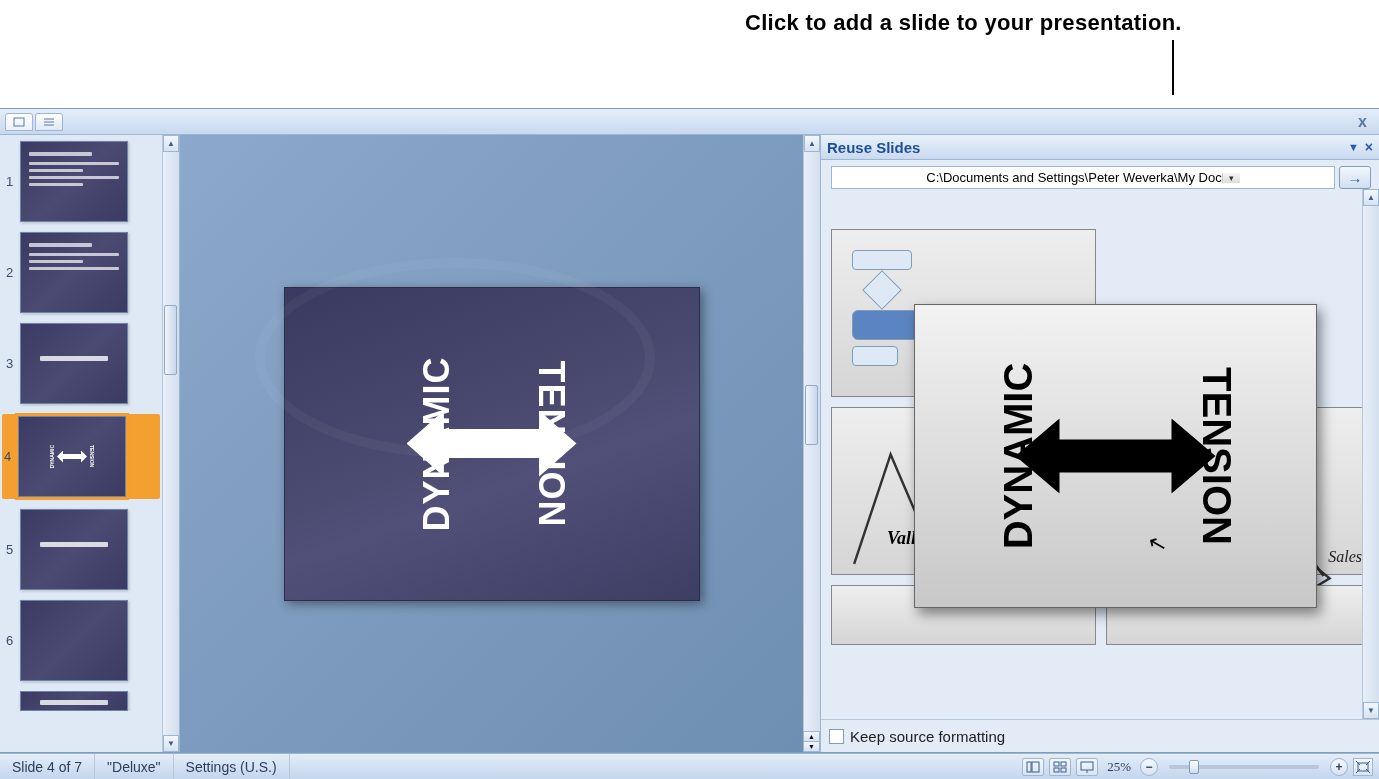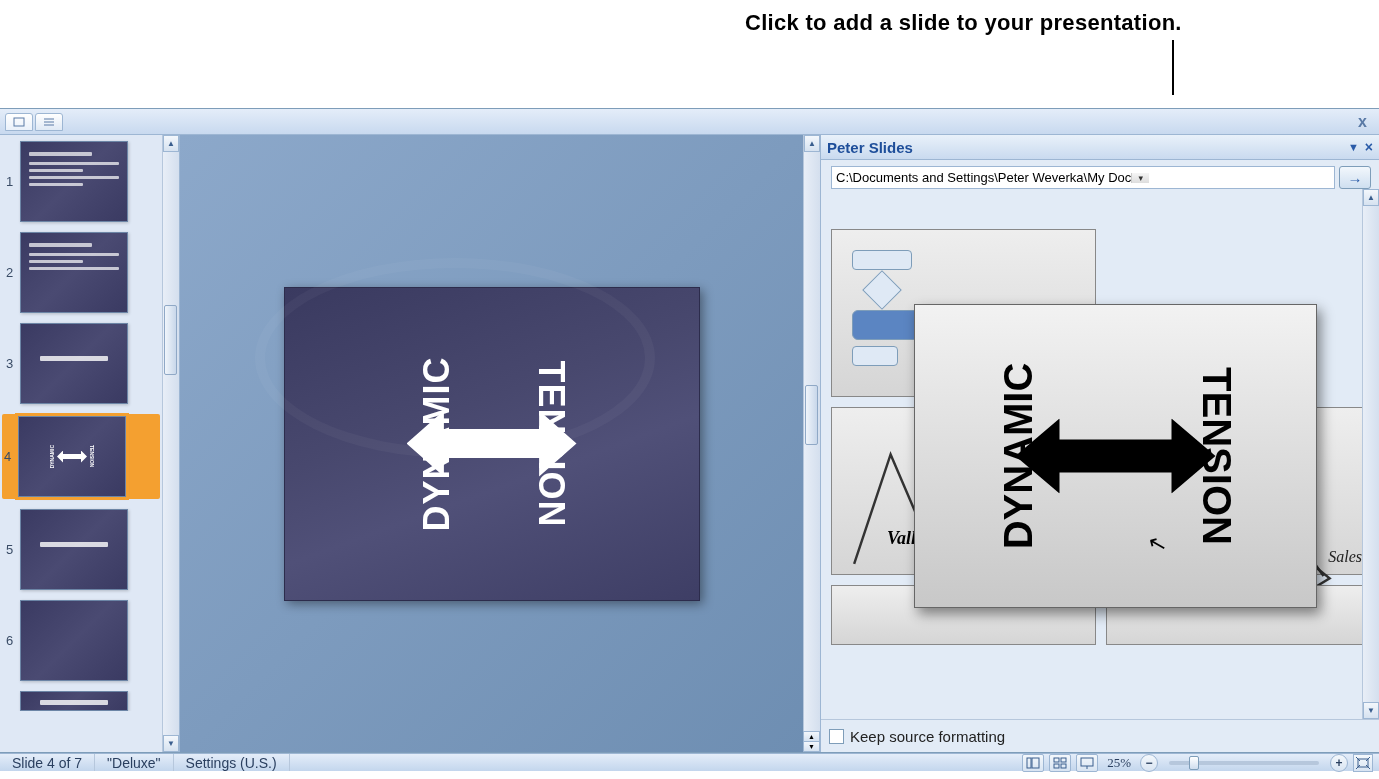--- a/index.html
+++ b/index.html
@@ -60,21 +60,21 @@
 .reuse-pane { width: 559px; background: #e2ebf6; border-left: 1px solid #9db6d3; display: flex; flex-direction: column; }
 .reuse-header { height: 25px; background: linear-gradient(#e9f1fa, #c9daef); border-bottom: 1px solid #9db6d3; display: flex; align-items: center; padding: 0 6px; }
 .reuse-title { font-weight: bold; color: #1e4e9a; font-size: 15px; }
 .reuse-header-controls { margin-left: auto; display: flex; align-items: center; gap: 6px; }
 .reuse-dropdown-icon { color: #2a5ba8; font-size: 11px; }
 .reuse-close { color: #2a5ba8; font-size: 14px; font-weight: bold; }
 
 .reuse-body { padding: 6px 8px 0 10px; }
 .insert-label { font-weight: bold; font-size: 15px; color: #222; margin-bottom: 4px; }
 .insert-row { display: flex; gap: 4px; }
-.insert-input { flex: 1; height: 23px; border: 1px solid #9db6d3; background: #fff; padding: 0 4px; font-size: 13px; display: flex; align-items: center; justify-content: flex-start; }
+.insert-input { flex: 1; height: 23px; border: 1px solid #9db6d3; background: #fff; padding: 0 12px; font-size: 13px; display: flex; align-items: center; justify-content: center; }
 .insert-input span { white-space: nowrap; overflow: hidden; }
 .insert-dd { width: 18px; display: flex; align-items: center; justify-content: center; font-size: 9px; color: #333; border-left: 1px solid #ccc; background: linear-gradient(#f5f5f5, #ddd); }
 .insert-go { width: 32px; height: 23px; border: 1px solid #7e9db9; background: linear-gradient(#f2f7fc, #cfdff0); border-radius: 3px; display: flex; align-items: center; justify-content: center; color: #2a5ba8; font-size: 15px; font-weight: bold; }
 
 .reuse-thumbs { flex: 1; padding: 40px 8px 4px 10px; position: relative; }
 .reuse-grid { display: grid; grid-template-columns: 1fr 1fr; gap: 10px; }
 .reuse-thumb { height: 168px; border: 1px solid #888; background: linear-gradient(#eee, #d5d5d5); position: relative; }
 .reuse-thumb.sales { display: flex; align-items: flex-end; justify-content: flex-end; padding: 8px; }
 .reuse-thumb .rlabel { font-style: italic; font-family: Georgia, serif; font-size: 16px; color: #222; }
 .valleys { position: absolute; bottom: 25px; left: 55px; font-family: cursive; font-style: italic; font-weight: bold; font-size: 18px; }
@@ -85,21 +85,21 @@
 .keep-label { font-size: 15px; color: #222; }
 
 
 .preview-overlay { position: absolute; top: 195px; right: 62px; width: 403px; height: 304px; background: linear-gradient(#f2f2f2, #c8c8c8); border: 1px solid #666; box-shadow: 4px 6px 12px rgba(0,0,0,0.45); z-index: 50; }
 .preview-text-left { position: absolute; left: 10px; top: 50%; transform: translateY(-50%) rotate(-90deg); transform-origin: center; color: #000; font-weight: 900; font-size: 40px; font-family: Arial Black, Arial, sans-serif; }
 .preview-text-right { position: absolute; right: 10px; top: 50%; transform: translateY(-50%) rotate(90deg); transform-origin: center; color: #000; font-weight: 900; font-size: 40px; font-family: Arial Black, Arial, sans-serif; }
 .preview-arrow { position: absolute; top: 50%; left: 50%; transform: translate(-50%, -50%); width: 200px; height: 75px; background: #000; clip-path: polygon(0 50%, 22% 0, 22% 28%, 78% 28%, 78% 0, 100% 50%, 78% 100%, 78% 72%, 22% 72%, 22% 100%); }
 .cursor { position: absolute; bottom: 50px; right: 150px; font-size: 22px; transform: rotate(-15deg); }
 
 
-.status-bar { height: 18px; background: linear-gradient(#e4edf9, #c3d6ed); border-top: 1px solid #9db6d3; display: flex; align-items: center; font-size: 14px; color: #2a3f5f; }
+.status-bar { height: 26px; background: linear-gradient(#e4edf9, #c3d6ed); border-top: 1px solid #9db6d3; display: flex; align-items: center; font-size: 14px; color: #2a3f5f; }
 .status-cell { padding: 0 12px; border-right: 1px solid #b6c7dc; height: 100%; display: flex; align-items: center; }
 .status-right { margin-left: auto; display: flex; align-items: center; gap: 5px; padding-right: 6px; }
 .view-btn { width: 22px; height: 18px; border: 1px solid #9db6d3; background: linear-gradient(#f4f8fc, #d8e4f2); border-radius: 2px; display: flex; align-items: center; justify-content: center; font-size: 10px; }
 .zoom-slider { width: 150px; height: 4px; background: #b6c7dc; border-radius: 2px; position: relative; margin: 0 6px; }
 .zoom-thumb { position: absolute; left: 20px; top: -5px; width: 10px; height: 14px; background: linear-gradient(#fff, #cfddee); border: 1px solid #7e9db9; border-radius: 2px; }
 .zoom-btn { width: 18px; height: 18px; border: 1px solid #9db6d3; border-radius: 9px; background: linear-gradient(#f4f8fc, #d8e4f2); display: flex; align-items: center; justify-content: center; font-size: 12px; font-weight: bold; }
 .fit-btn { width: 20px; height: 18px; border: 1px solid #9db6d3; background: linear-gradient(#f4f8fc, #d8e4f2); display: flex; align-items: center; justify-content: center; font-size: 11px; }
 
 
 .chart-lines { position: absolute; inset: 10px; }
@@ -225,21 +225,21 @@
         <div class="scroll-btn">▼</div>
         <div class="spin-btns">
           <div>▲</div>
           <div>▼</div>
         </div>
       </div>
     </div>
 
     <div class="reuse-pane">
       <div class="reuse-header">
-        <span class="reuse-title">Peter Slides</span>
+        <span class="reuse-title">Reuse Slides</span>
         <div class="reuse-header-controls">
           <span class="reuse-dropdown-icon">▼</span>
           <span class="reuse-close">×</span>
         </div>
       </div>
 
       <div class="reuse-body">
         <div class="insert-row">
           <div class="insert-input">
             <span>C:\Documents and Settings\Peter Weverka\My Doc</span>

